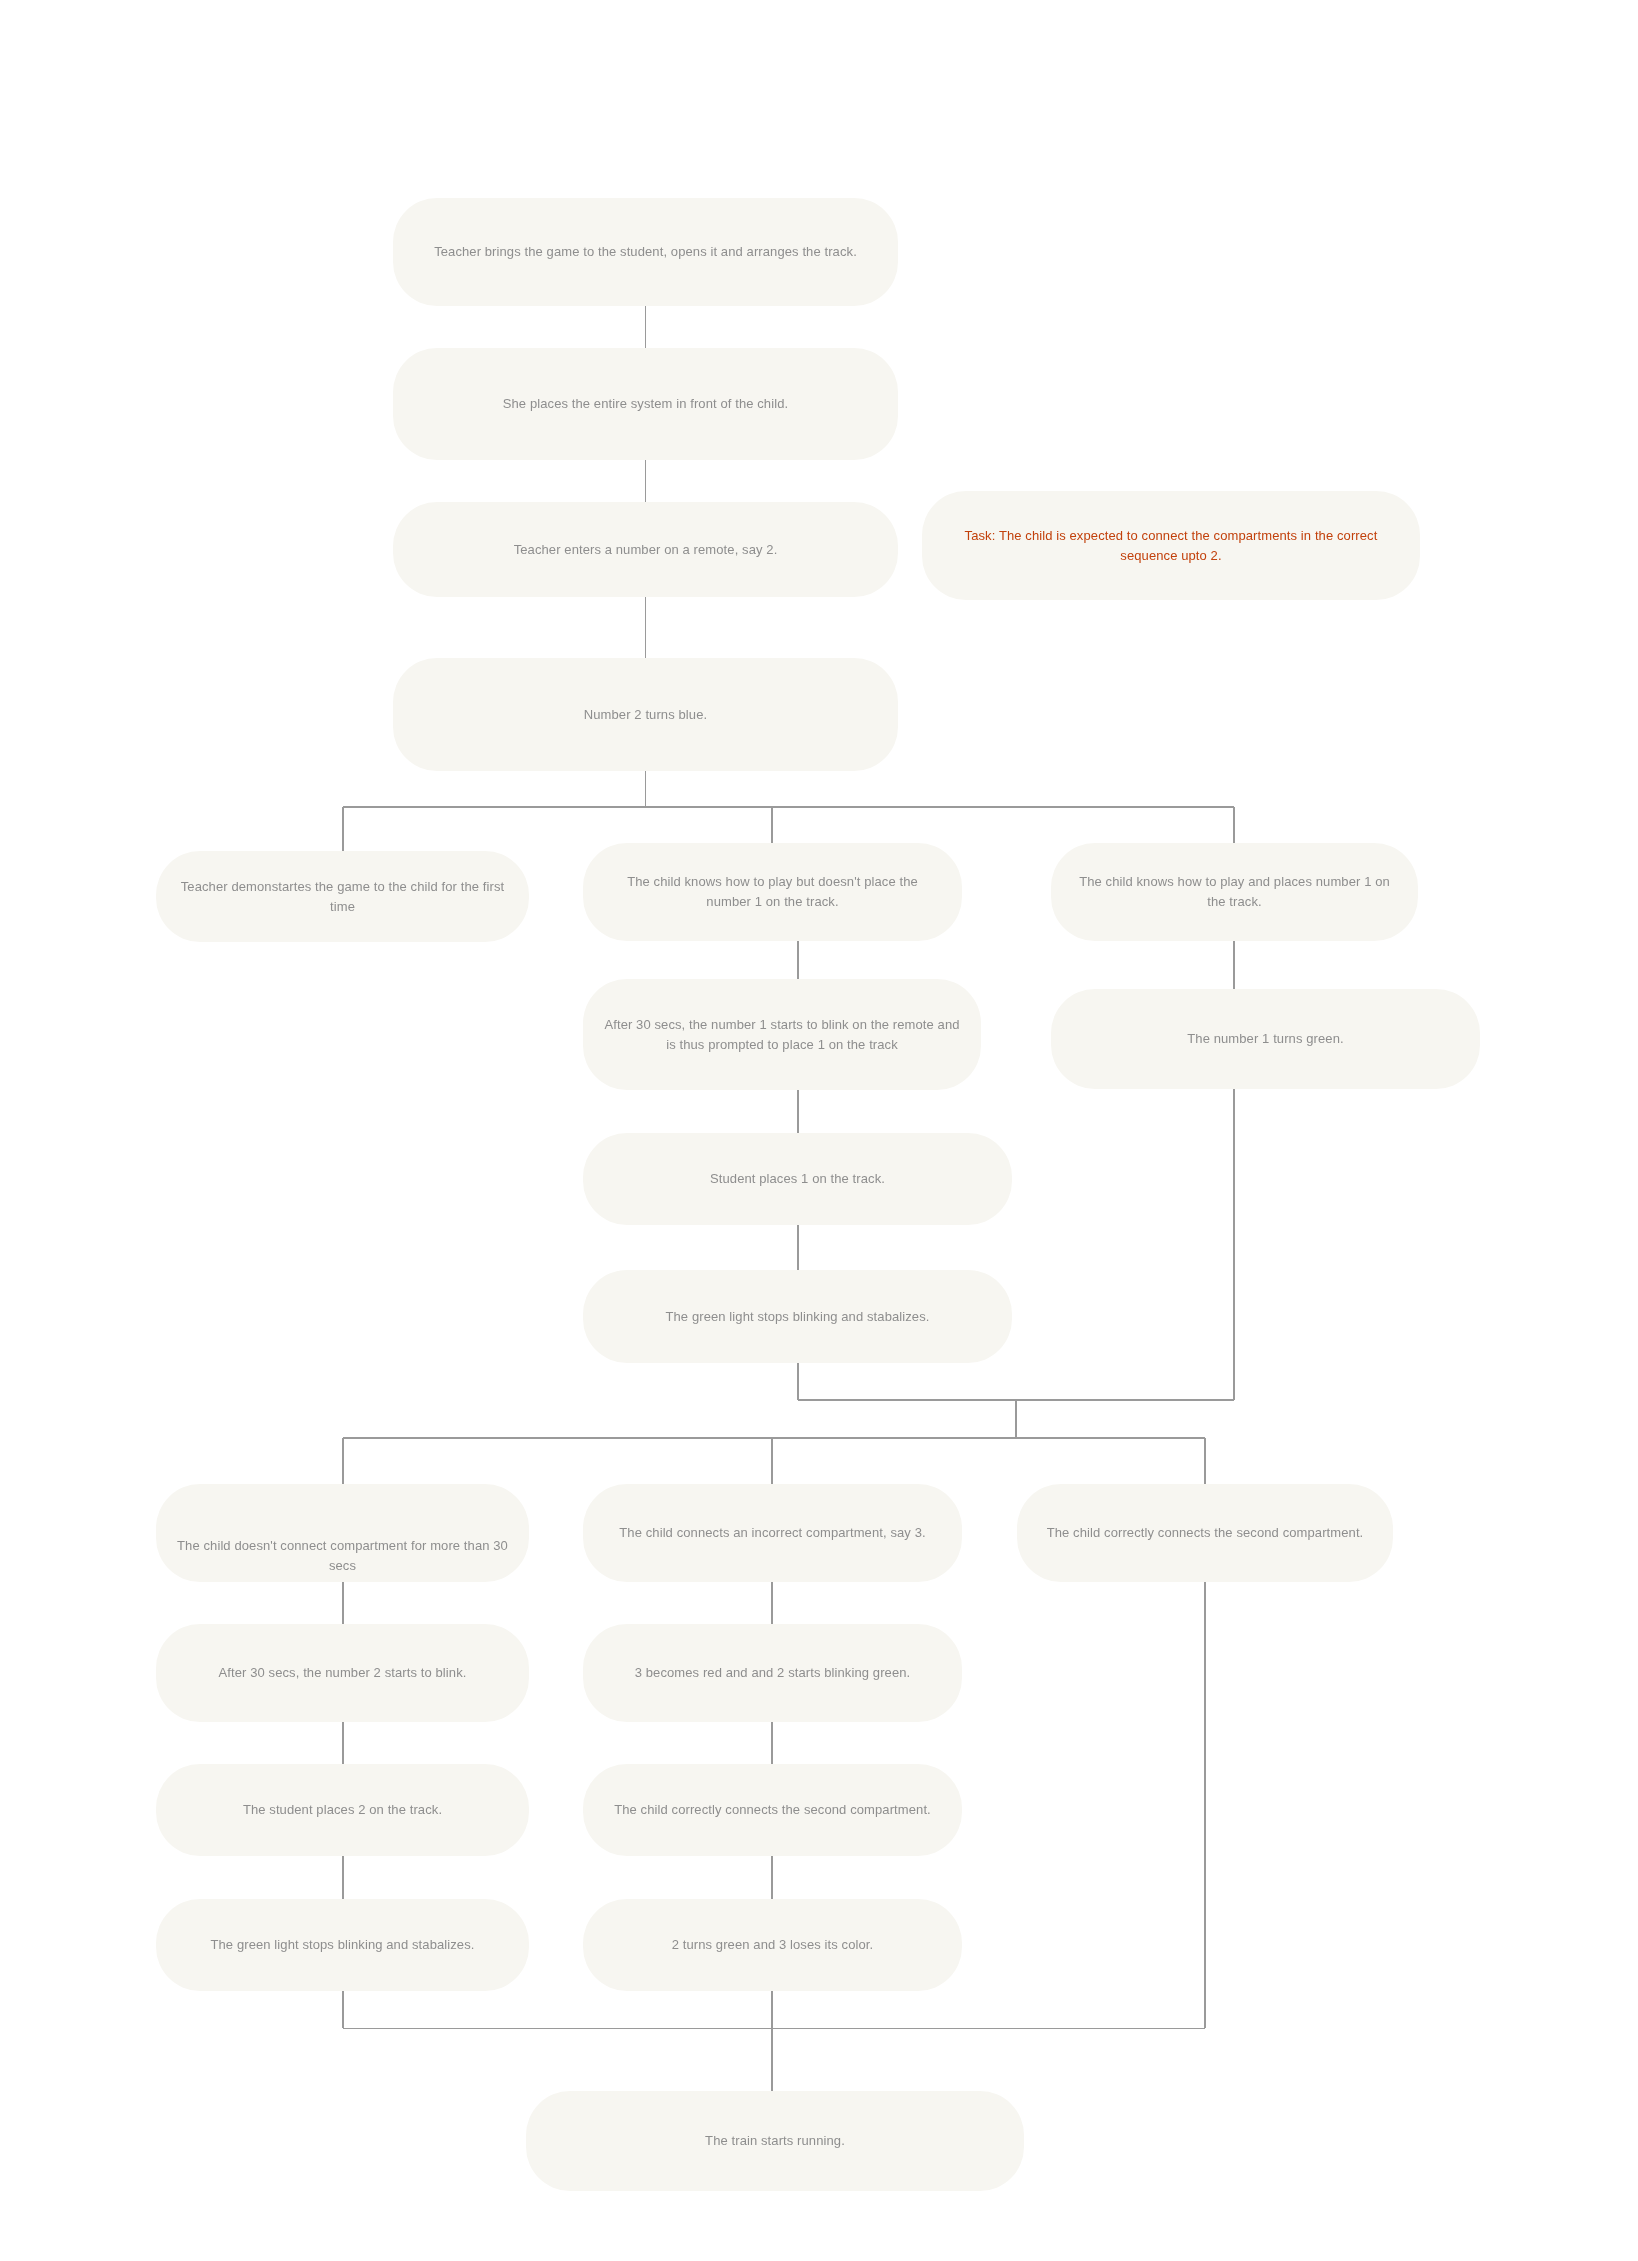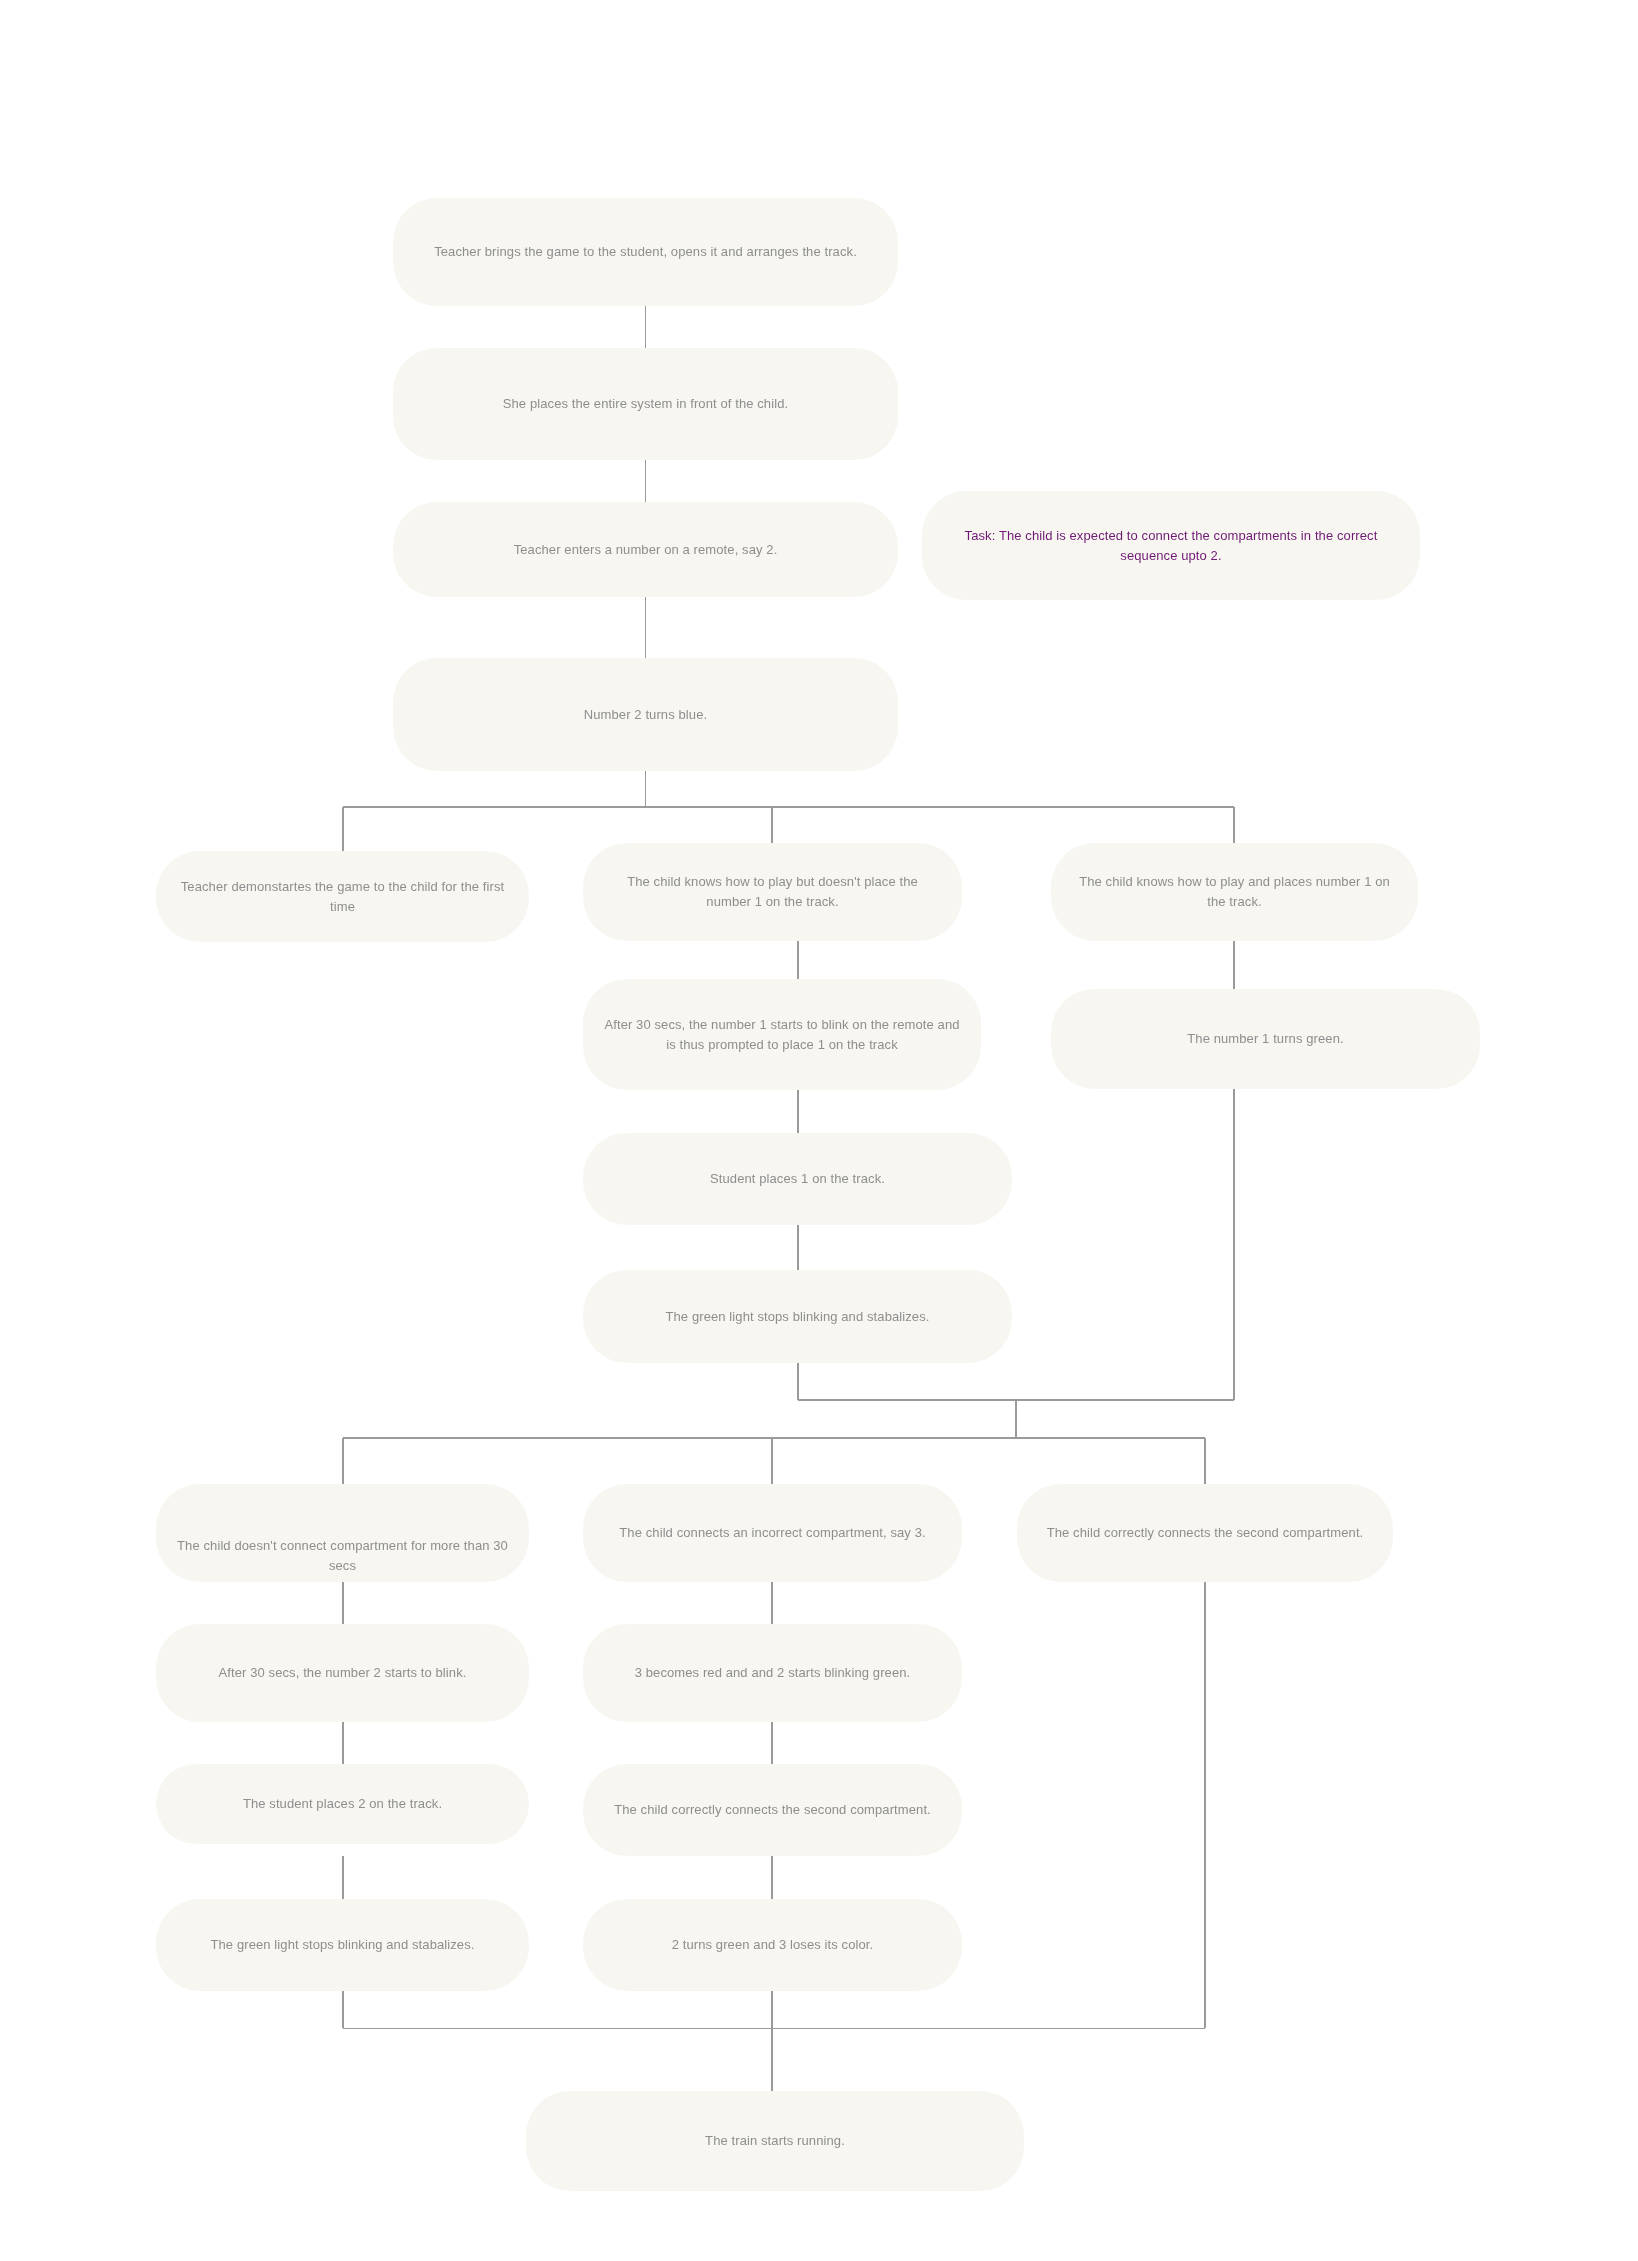--- a/index.html
+++ b/index.html
@@ -38,21 +38,21 @@
     background: #f7f6f1;
     border-radius: 44px;
     color: #8e8e8e;
     font-size: 13px;
     line-height: 1.52;
     font-weight: 400;
     letter-spacing: 0.1px;
     padding: 6.2px 21px;
   }
   .node.task {
-    color: #701a75;
+    color: #c2410c;
   }
   .node .txt {
     display: block;
     width: 100%;
   }
 </style>
 </head>
 <body>
 
 <div id="stage">
@@ -171,21 +171,21 @@
   </div>
 
   <div class="node" style="left:156px; top:1624px; width:373px; height:98px;">
     <span class="txt">After 30 secs, the number 2 starts to blink.</span>
   </div>
 
   <div class="node" style="left:583px; top:1624px; width:379px; height:98px;">
     <span class="txt">3 becomes red and and 2 starts blinking green.</span>
   </div>
 
-  <div class="node" style="left:156px; top:1764px; width:373px; height:80px;">
+  <div class="node" style="left:156px; top:1764px; width:373px; height:92px;">
     <span class="txt">The student places 2 on the track.</span>
   </div>
 
   <div class="node" style="left:583px; top:1764px; width:379px; height:92px;">
     <span class="txt">The child correctly connects the second compartment.</span>
   </div>
 
   <div class="node" style="left:156px; top:1899px; width:373px; height:92px;">
     <span class="txt">The green light stops blinking and stabalizes.</span>
   </div>

